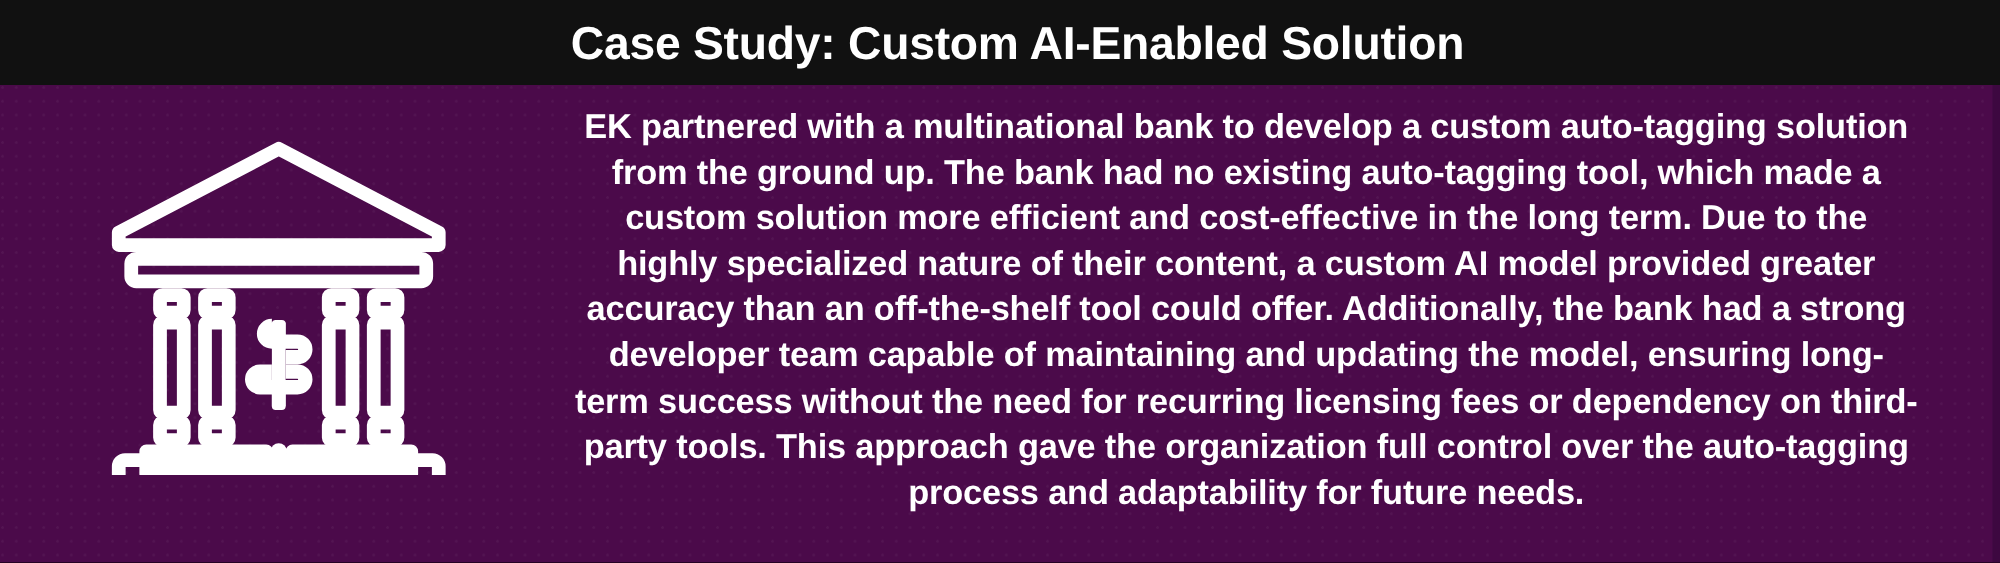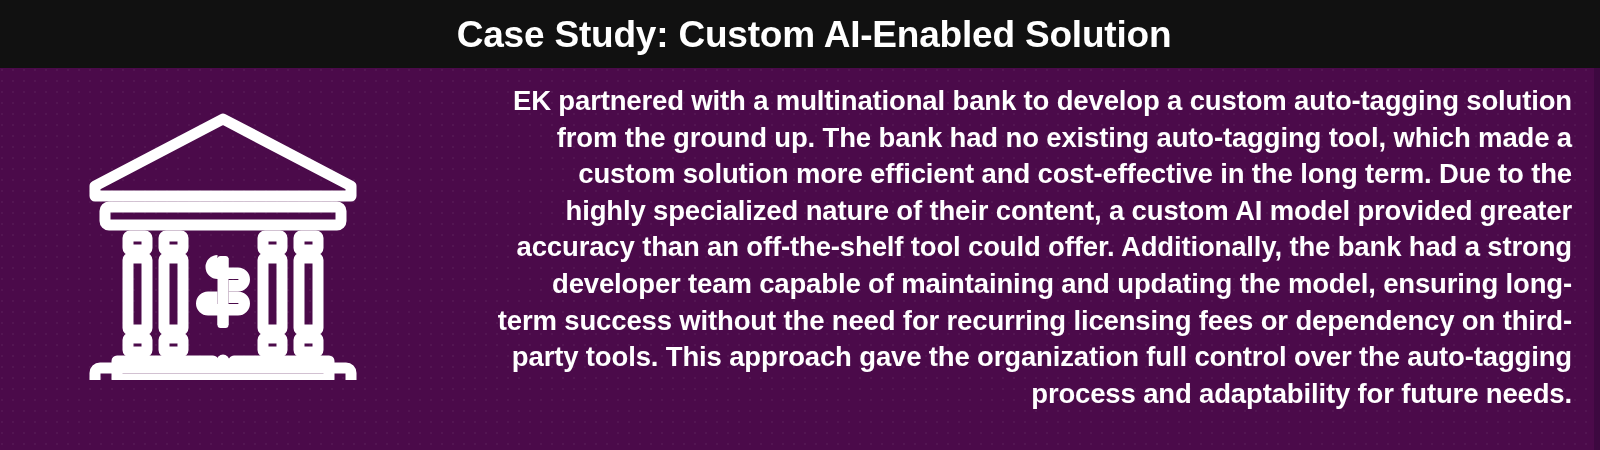--- a/index.html
+++ b/index.html
@@ -76,21 +76,21 @@
   .body-copy {
     position: absolute;
     left: 422px;
     top: 83px;
     width: 1150px;
     color: #ffffff;
     font-size: 27.5px;
     font-weight: bold;
     line-height: 36.6px;
     letter-spacing: -0.15px;
-    text-align: right;
+    text-align: center;
     white-space: pre-wrap;
   }
 </style>
 </head>
 <body>
 
 <div class="case-study-card">
 
   <div class="header-band">
     <div class="header-title">Case Study: Custom AI-Enabled Solution</div>

